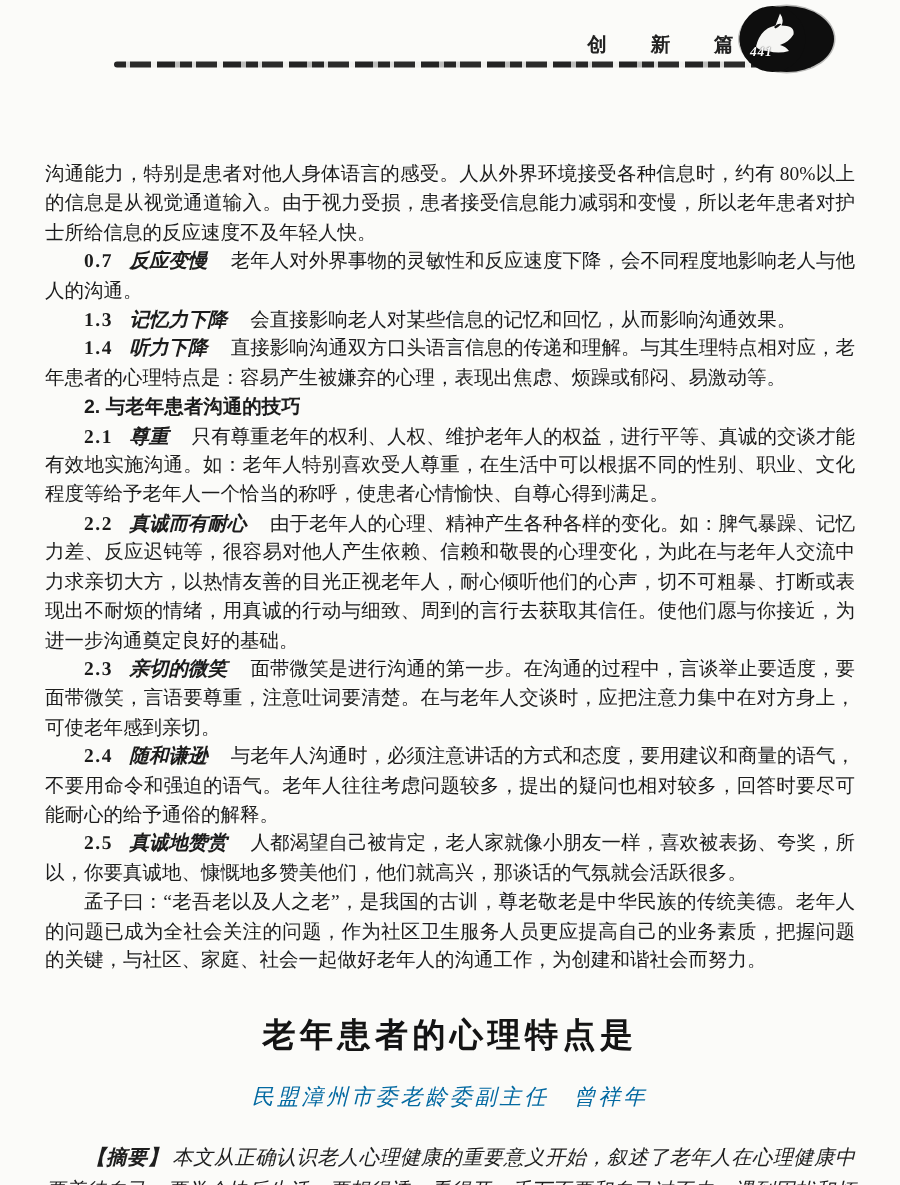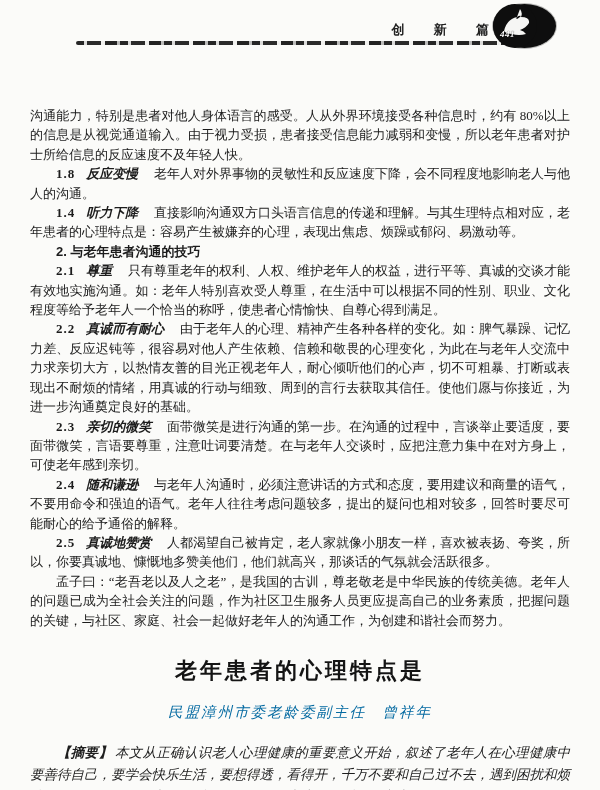--- a/index.html
+++ b/index.html
@@ -95,22 +95,23 @@
         </svg>
       </span>
       <span class="badge-num">441</span>
     </div>
   </div>
 
   <div class="content">
 
     <p class="para continuation"><span>沟通能力，特别是患者对他人身体语言的感受。人从外界环境接受各种信息时，约有 80%以上的信息是从视觉通道输入。由于视力受损，患者接受信息能力减弱和变慢，所以老年患者对护士所给信息的反应速度不及年轻人快。</span></p>
 
-    <p class="para"><span class="pnum">1.8</span><span class="phead">反应变慢</span><span>老年人对外界事物的灵敏性和反应速度下降，会不同程度地影响老人与他人的沟通。</span></p>
+    <p class="para"><span class="pnum">0.7</span><span class="phead">反应变慢</span><span>老年人对外界事物的灵敏性和反应速度下降，会不同程度地影响老人与他人的沟通。</span></p>
 
+    <p class="para"><span class="pnum">1.3</span><span class="phead">记忆力下降</span><span>会直接影响老人对某些信息的记忆和回忆，从而影响沟通效果。</span></p>
 
     <p class="para"><span class="pnum">1.4</span><span class="phead">听力下降</span><span>直接影响沟通双方口头语言信息的传递和理解。与其生理特点相对应，老年患者的心理特点是：容易产生被嫌弃的心理，表现出焦虑、烦躁或郁闷、易激动等。</span></p>
 
     <p class="para section-head"><span>2. 与老年患者沟通的技巧</span></p>
 
     <p class="para"><span class="pnum">2.1</span><span class="phead">尊重</span><span>只有尊重老年的权利、人权、维护老年人的权益，进行平等、真诚的交谈才能有效地实施沟通。如：老年人特别喜欢受人尊重，在生活中可以根据不同的性别、职业、文化程度等给予老年人一个恰当的称呼，使患者心情愉快、自尊心得到满足。</span></p>
 
     <p class="para"><span class="pnum">2.2</span><span class="phead">真诚而有耐心</span><span>由于老年人的心理、精神产生各种各样的变化。如：脾气暴躁、记忆力差、反应迟钝等，很容易对他人产生依赖、信赖和敬畏的心理变化，为此在与老年人交流中力求亲切大方，以热情友善的目光正视老年人，耐心倾听他们的心声，切不可粗暴、打断或表现出不耐烦的情绪，用真诚的行动与细致、周到的言行去获取其信任。使他们愿与你接近，为进一步沟通奠定良好的基础。</span></p>
 
     <p class="para"><span class="pnum">2.3</span><span class="phead">亲切的微笑</span><span>面带微笑是进行沟通的第一步。在沟通的过程中，言谈举止要适度，要面带微笑，言语要尊重，注意吐词要清楚。在与老年人交谈时，应把注意力集中在对方身上，可使老年感到亲切。</span></p>

